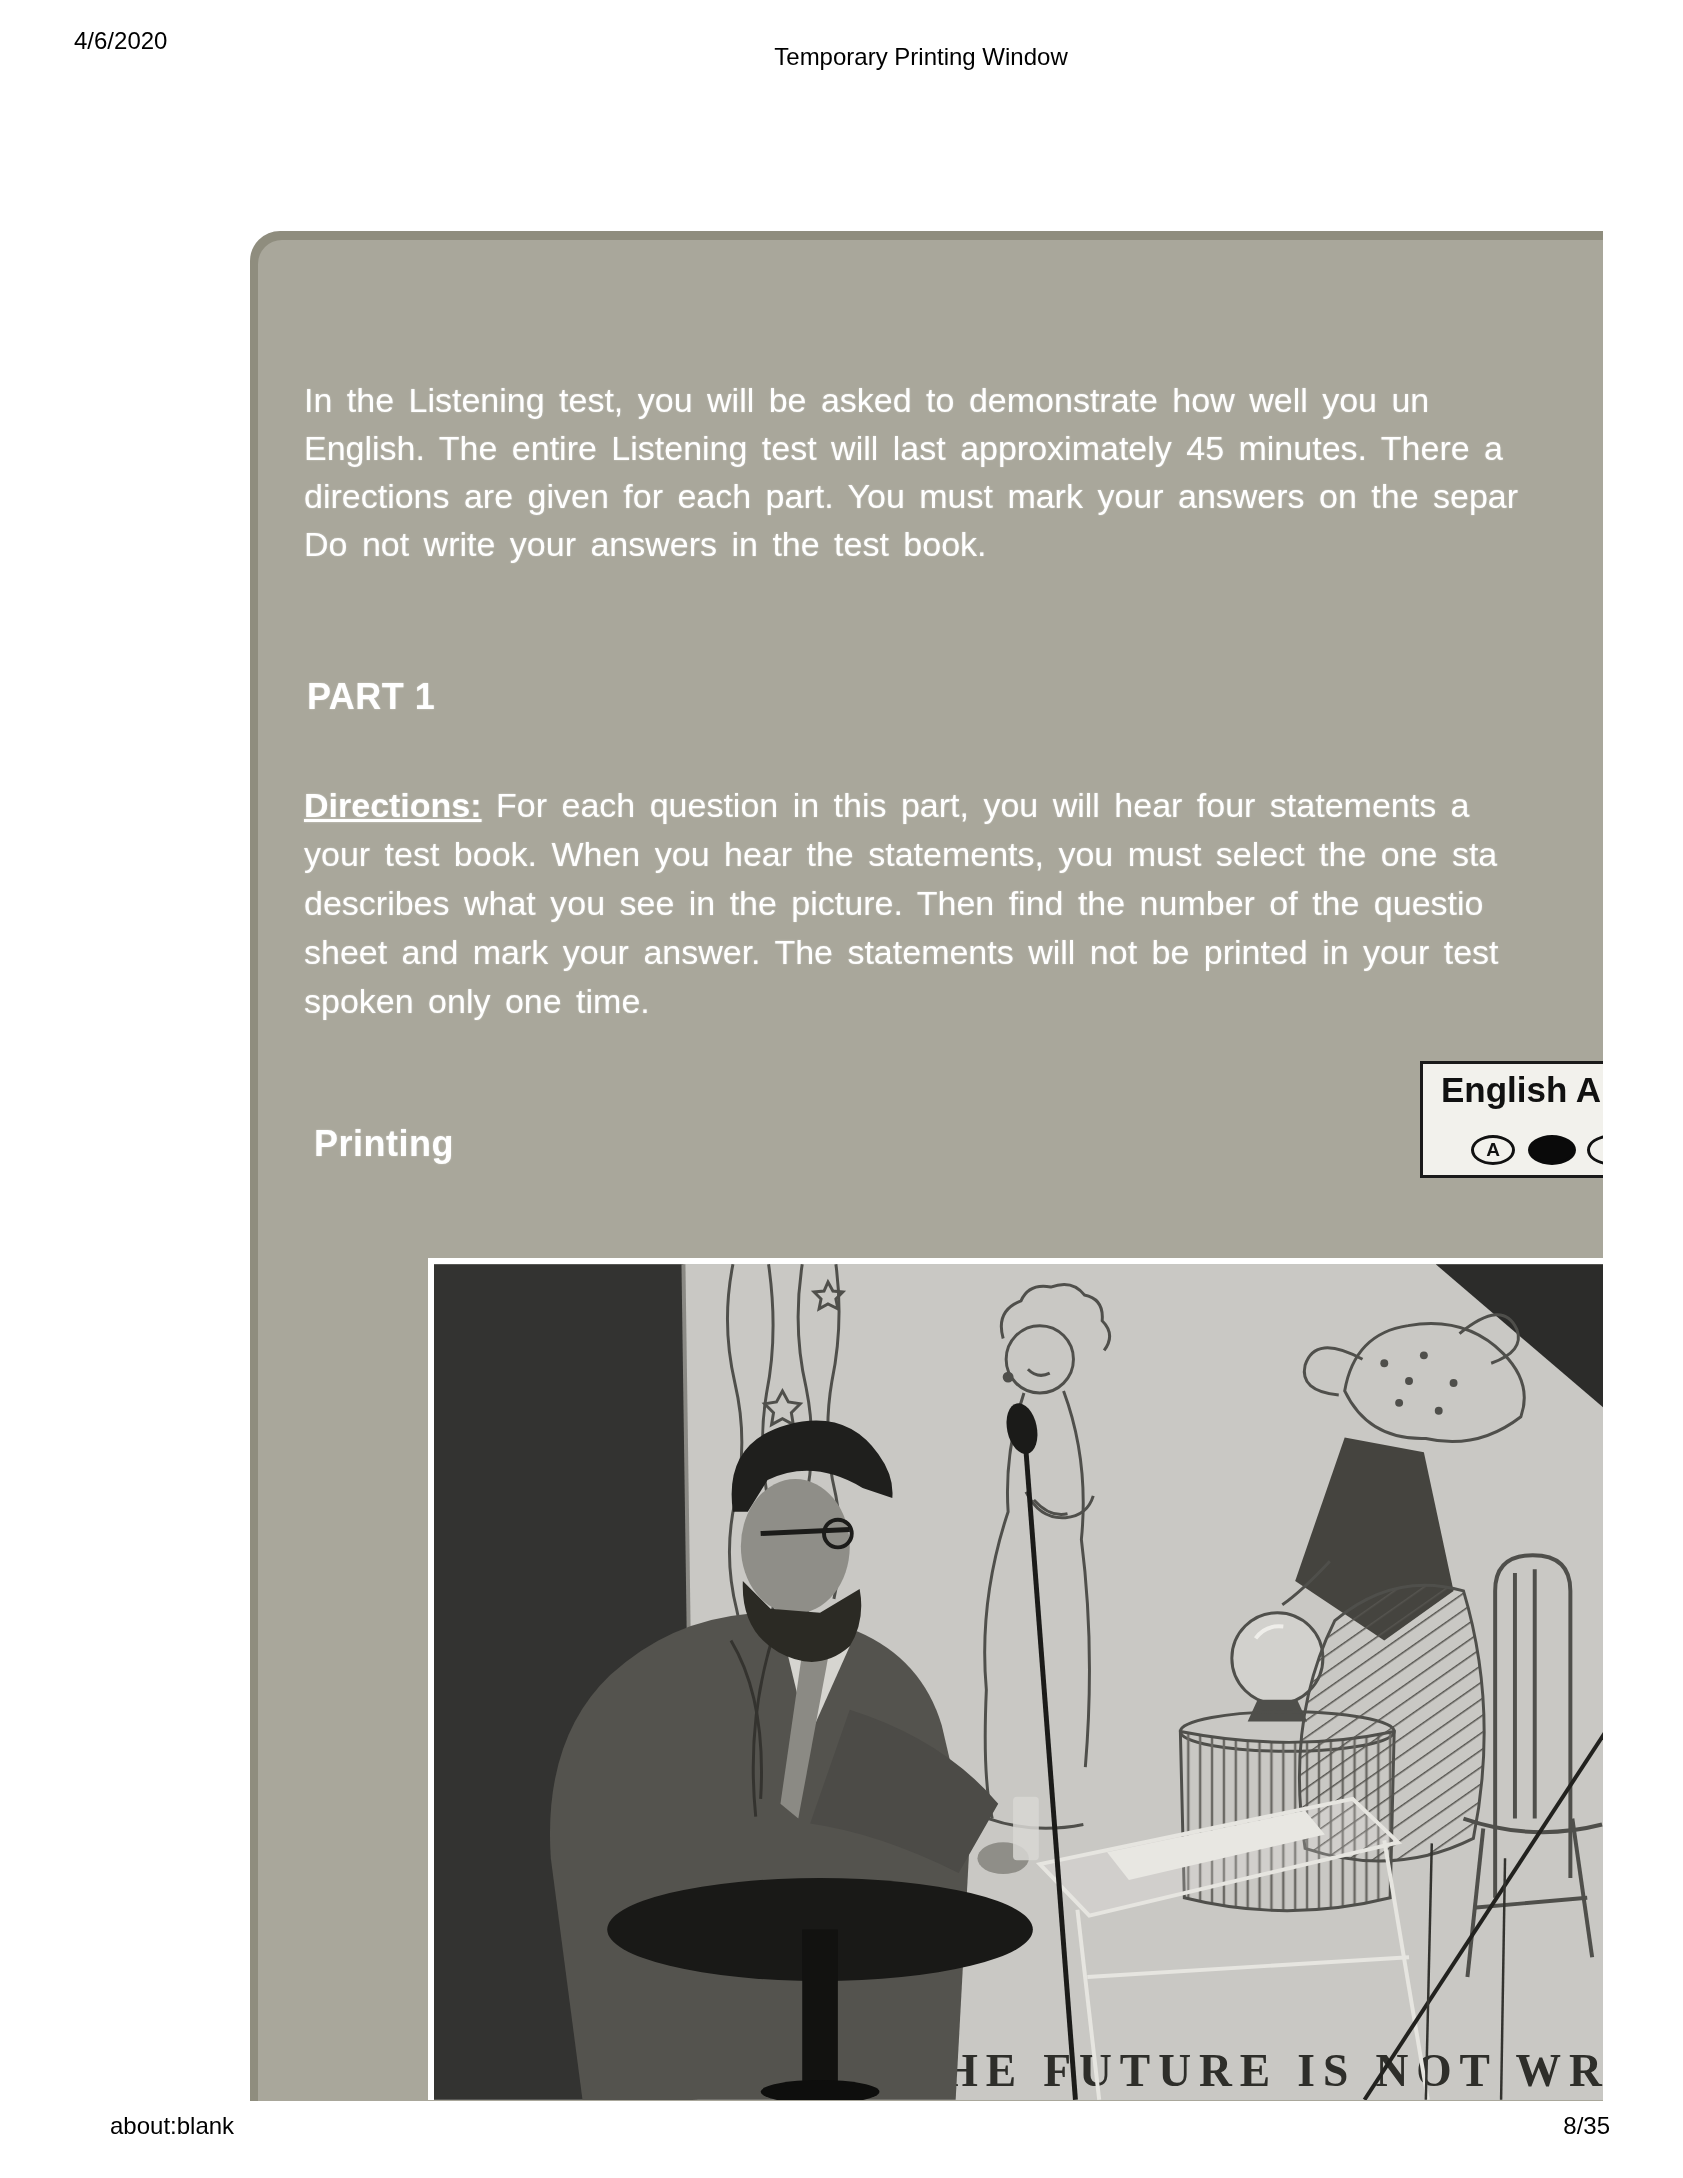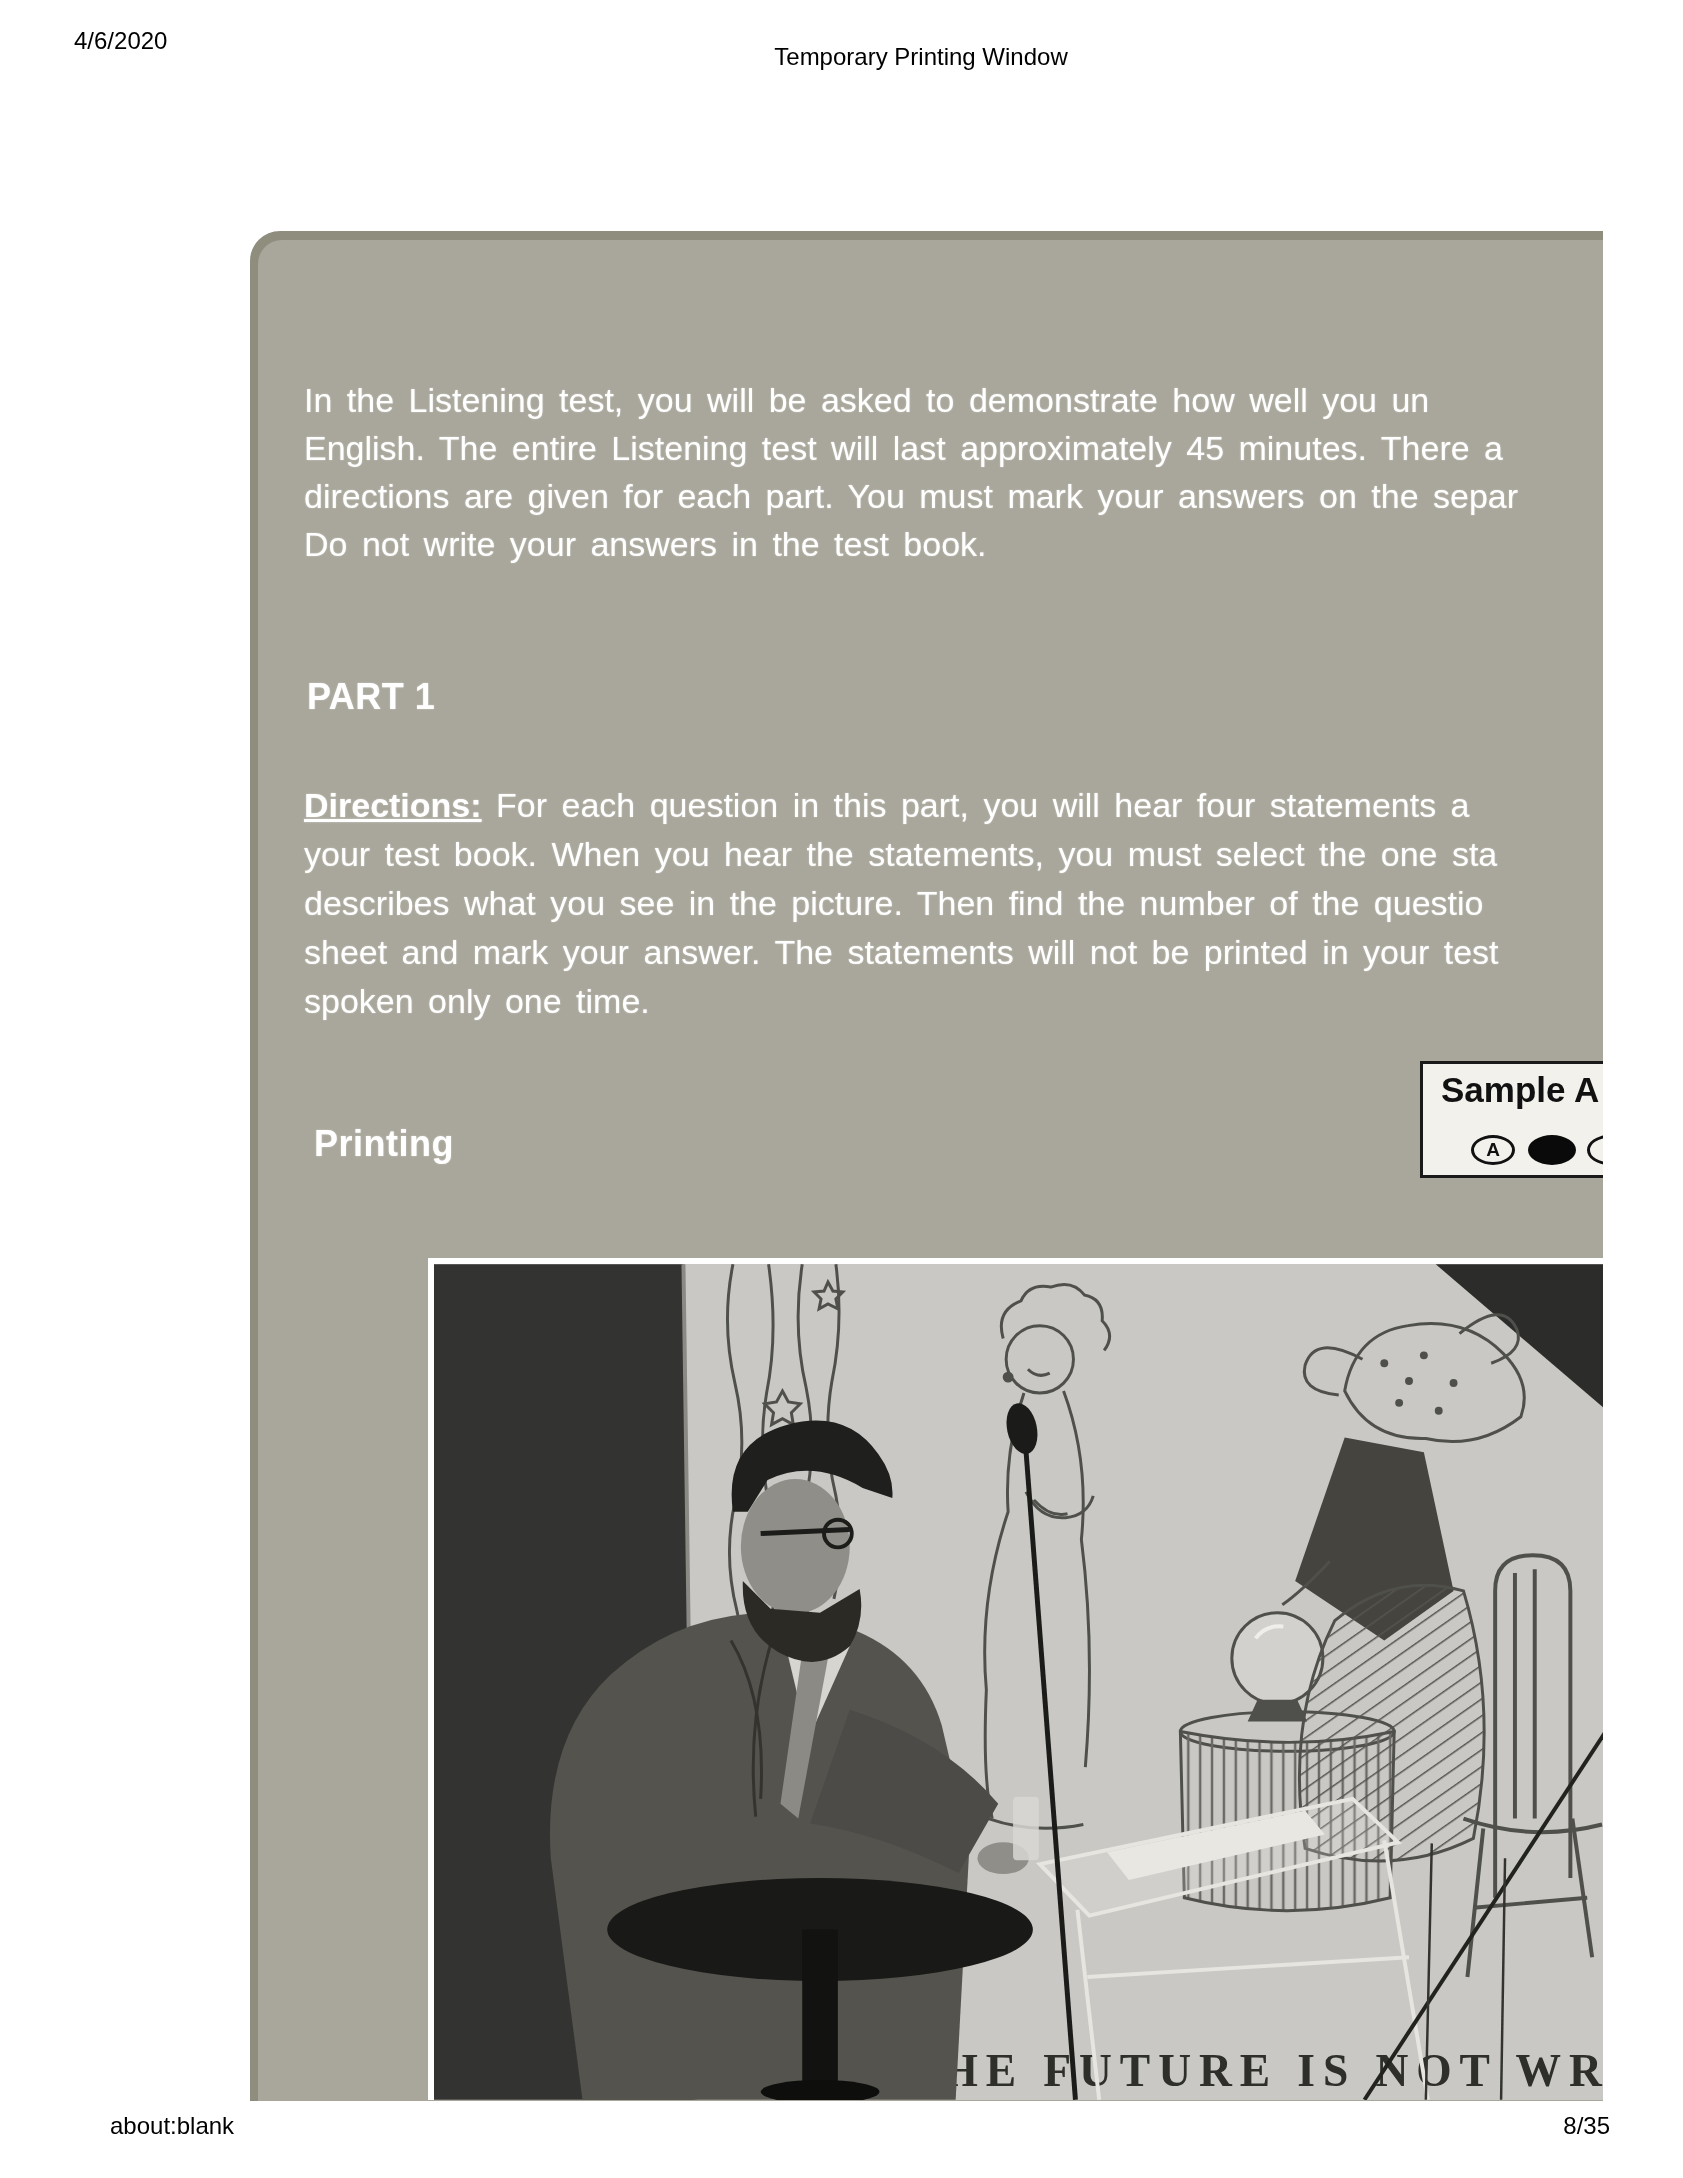--- a/index.html
+++ b/index.html
@@ -88,21 +88,21 @@
     <div class="bodyline wtxt"><b>Directions:</b><span> For each question in this part, you will hear four statements a</span></div>
     <div class="bodyline wtxt">your test book. When you hear the statements, you must select the one sta</div>
     <div class="bodyline wtxt">describes what you see in the picture. Then find the number of the questio</div>
     <div class="bodyline wtxt">sheet and mark your answer. The statements will not be printed in your test</div>
     <div class="bodyline wtxt">spoken only one time.</div>
   </div>
 
   <div class="heading2 wtxt" id="example-label">Printing</div>
 
   <div id="sample-box">
-    <div id="sample-title">Sample A</div>
+    <div id="sample-title">English A</div>
     <div class="oval" id="oval-a">A</div>
     <div class="oval filled" id="oval-b"></div>
     <div class="oval" id="oval-c">C</div>
   </div>
 
   <div id="photo">
     <svg width="1173" height="836" viewBox="0 0 1185 844">
       <defs>
         <pattern id="hatch" width="14" height="14" patternUnits="userSpaceOnUse" patternTransform="rotate(55)">
           <line x1="0" y1="0" x2="0" y2="14" stroke="#55544f" stroke-width="3"></line>

